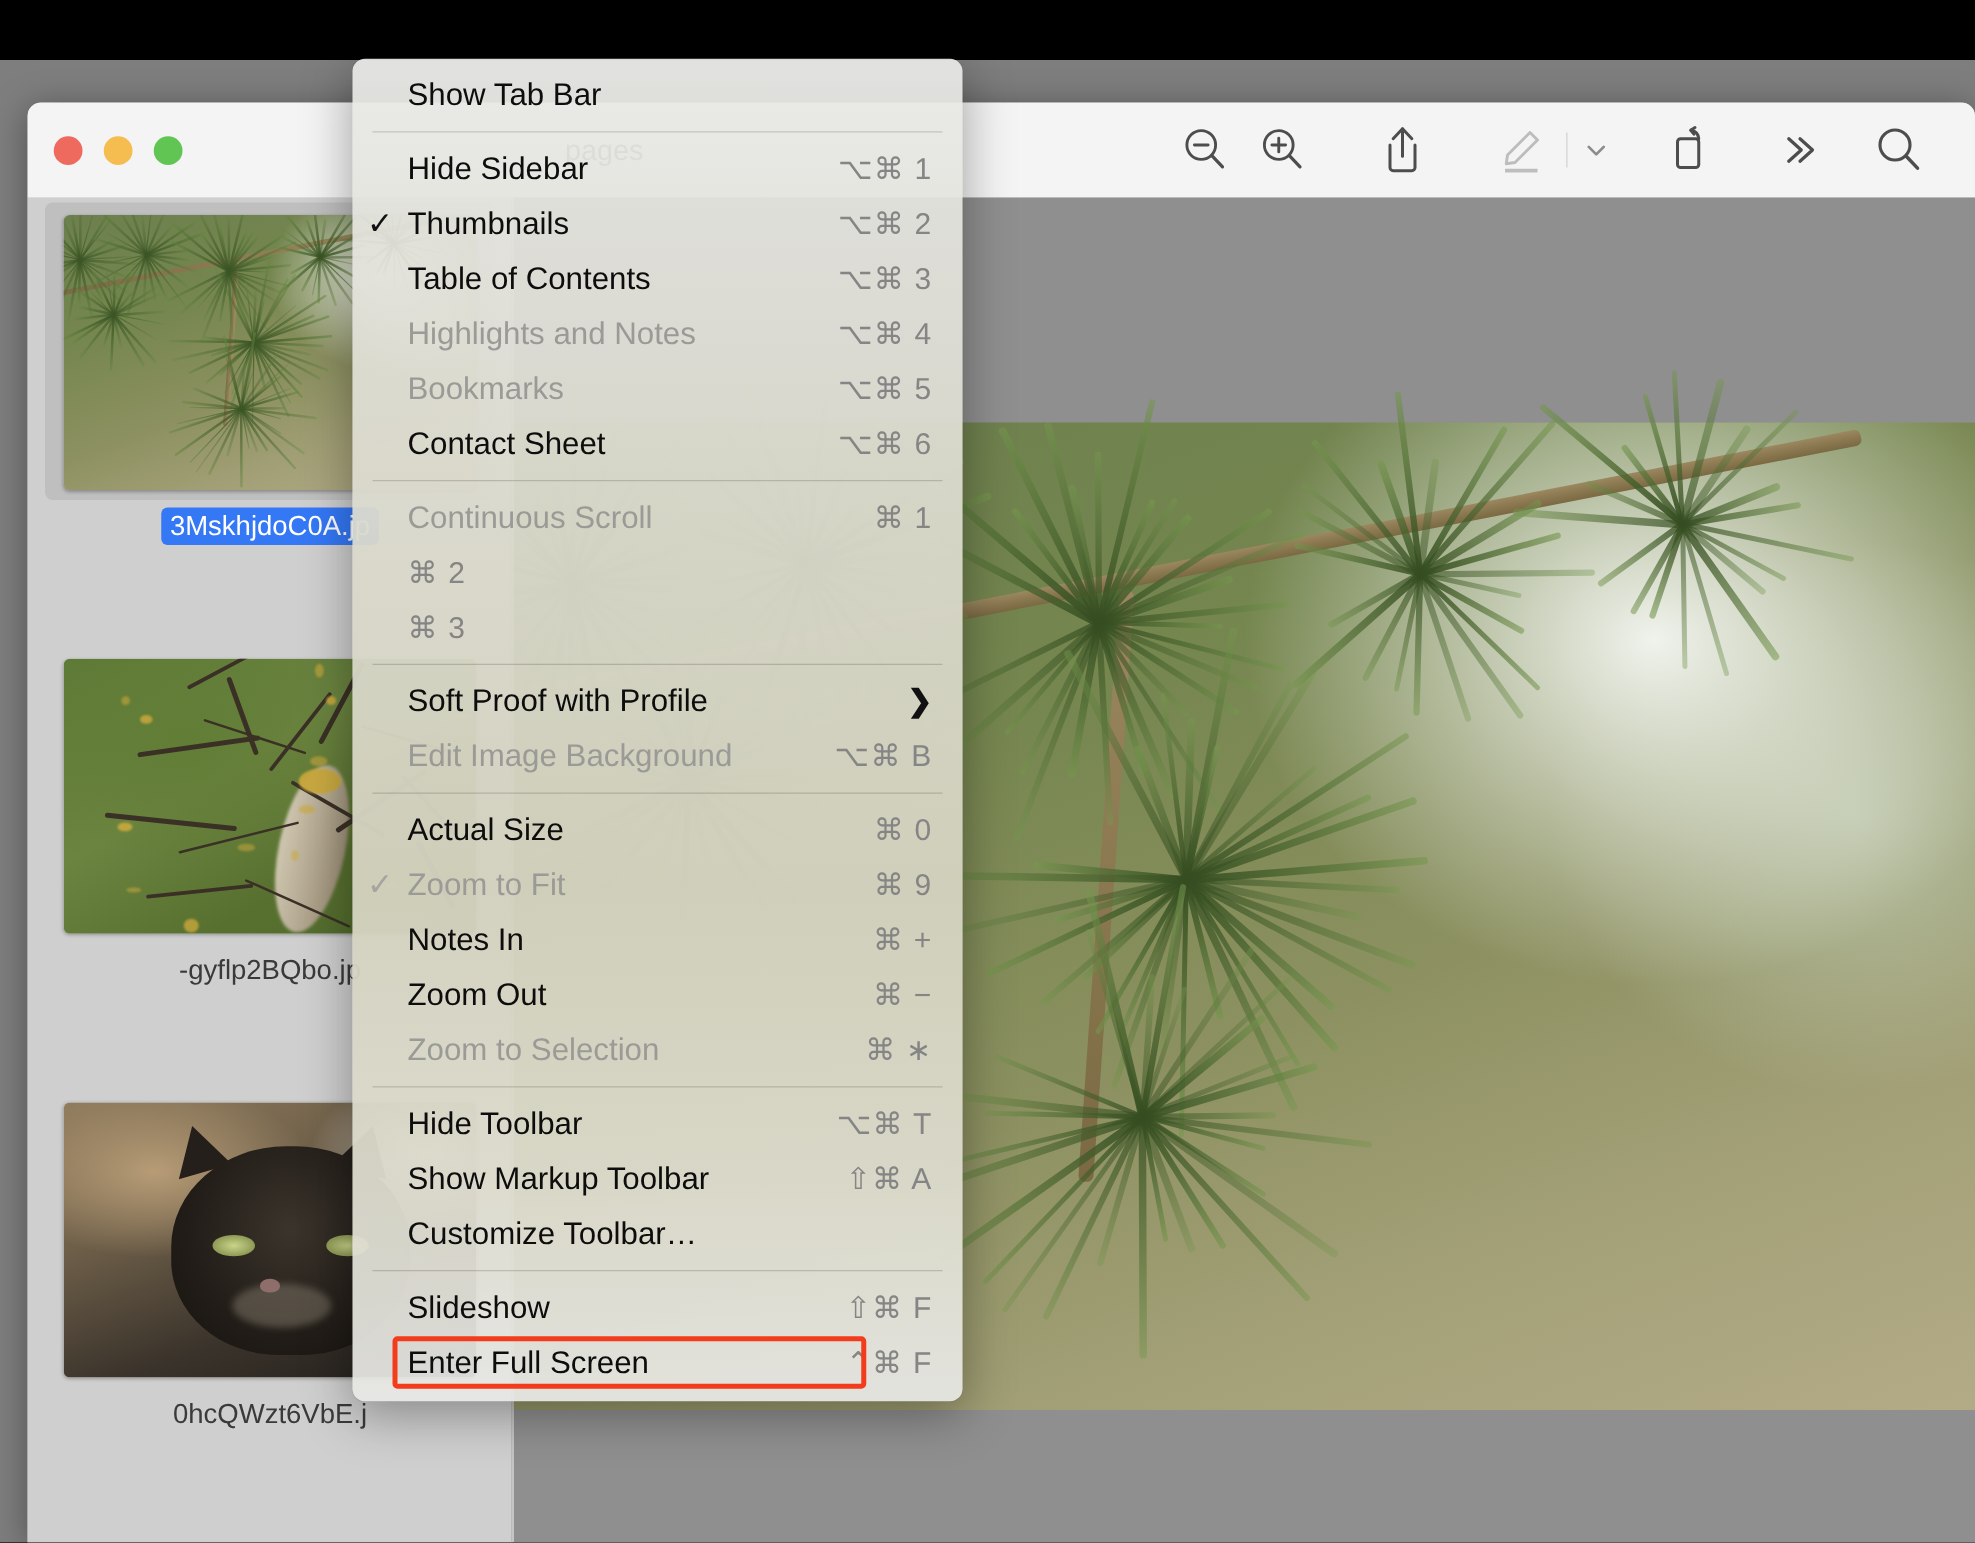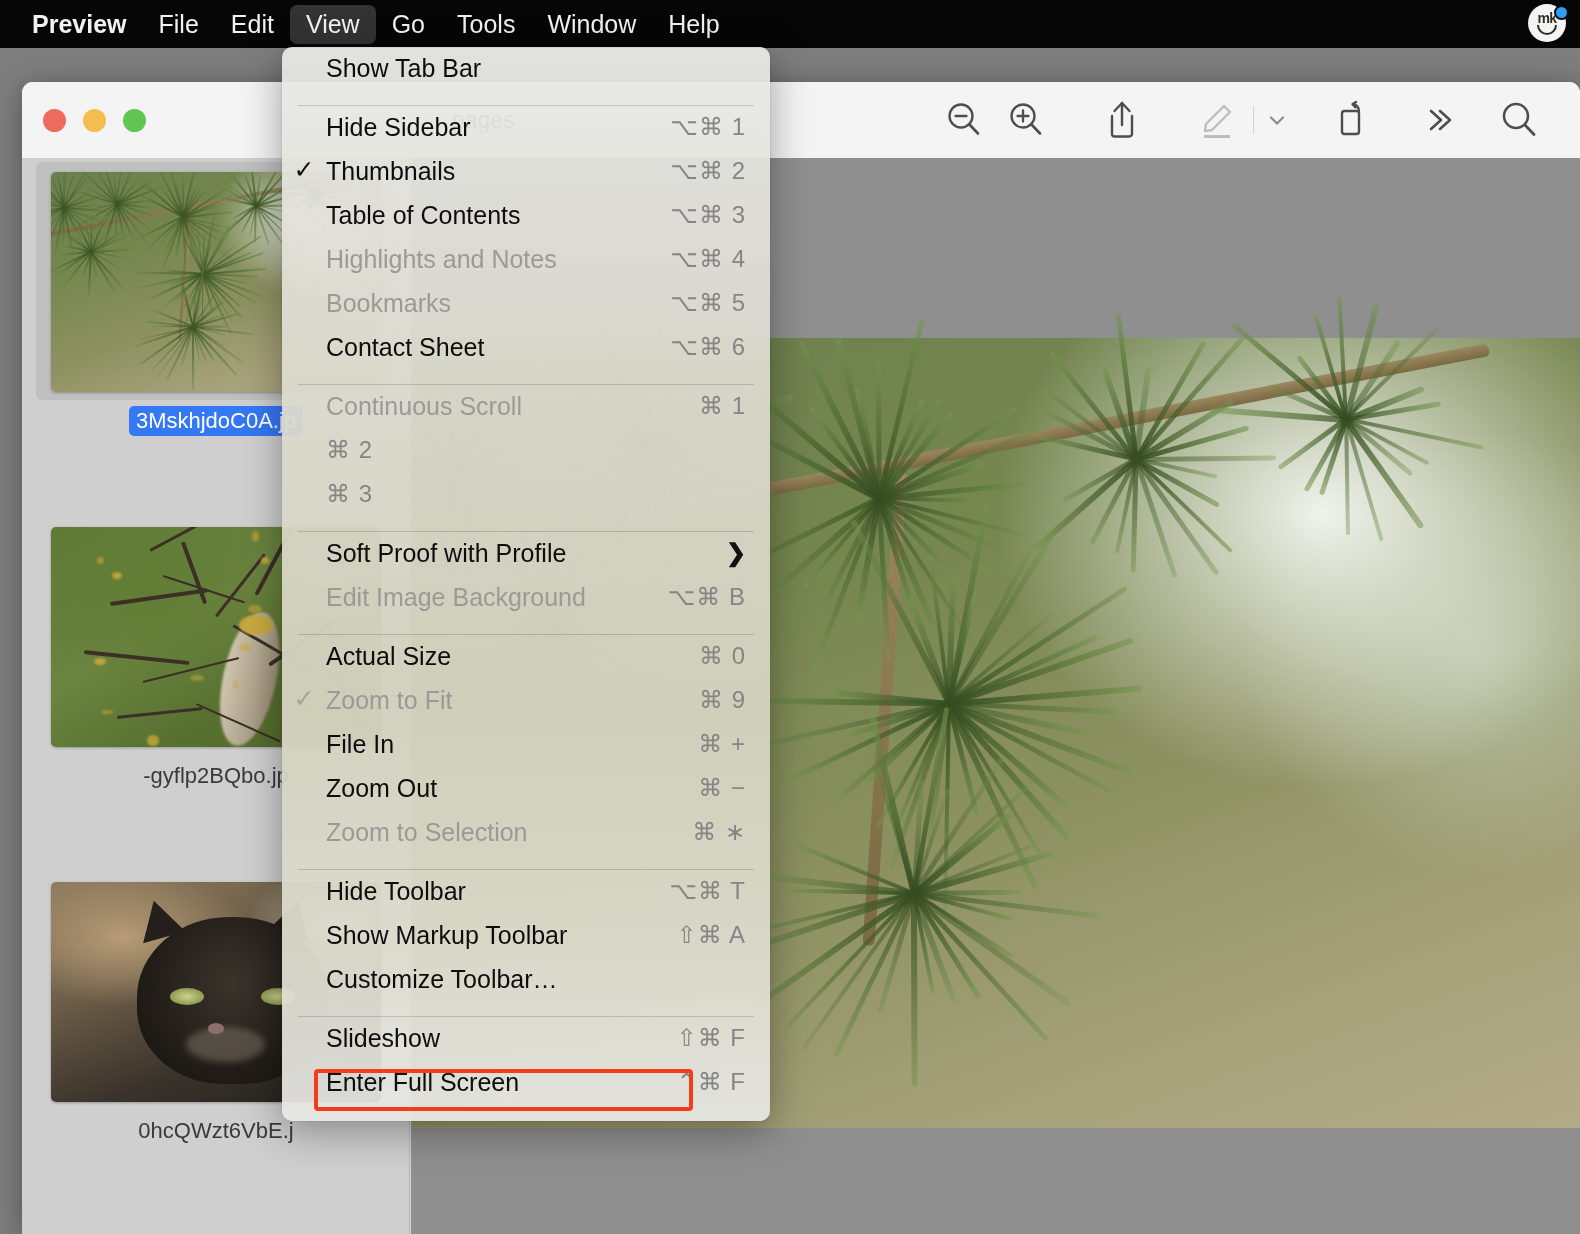--- a/index.html
+++ b/index.html
@@ -291,21 +291,21 @@
     background: linear-gradient(180deg,
       rgba(215,215,212,0.0) 0%,
       rgba(186,183,146,0.30) 36%,
       rgba(181,178,136,0.40) 62%,
       rgba(196,192,152,0.30) 84%,
       rgba(214,214,210,0.05) 100%);
     pointer-events: none;
   }
   .mi {
     position: relative;
-    display: flex; align-items: flex-start;
+    display: flex; align-items: center;
     height: 44px;
     padding: 0 24px 0 0;
     z-index: 2;
   }
   .mi .check {
     width: 44px; flex: 0 0 44px;
     text-align: center;
     font-size: 25px; color: #111;
     line-height: 1;
   }
@@ -341,40 +341,20 @@
     border-radius: 4px;
     z-index: 80;
     pointer-events: none;
   }
 </style>
 </head>
 <body>
 
 <div id="screen">
 
-  <div id="menubar">
-    <div class="mb-item app">Preview</div>
-    <div id="mb-items" style="display:flex;align-items:center;">
-        <div class="mb-item">File</div>
-        <div class="mb-item">Edit</div>
-        <div class="mb-item active">View</div>
-        <div class="mb-item">Go</div>
-        <div class="mb-item">Tools</div>
-        <div class="mb-item">Window</div>
-        <div class="mb-item">Help</div>
-      </div>
-    <div id="mb-spacer"></div>
-    <div id="avatar-wrap">
-      <div id="avatar">
-        <span class="initials">mk</span>
-        <span class="smile"></span>
-      </div>
-      <div id="avatar-dot"></div>
-    </div>
-  </div>
 
   <div id="desktop">
 
     <div id="window">
 
       <div id="titlebar">
         <div id="traffic">
           <div class="light r"></div>
           <div class="light y"></div>
           <div class="light g"></div>
@@ -997,21 +977,21 @@
           <span class="label">Actual Size</span>
           <span class="shortcut">⌘ 0</span>
         </div>
         <div class="mi disabled">
           <span class="check">✓</span>
           <span class="label">Zoom to Fit</span>
           <span class="shortcut">⌘ 9</span>
         </div>
         <div class="mi">
           <span class="check"></span>
-          <span class="label">File In</span>
+          <span class="label">Notes In</span>
           <span class="shortcut">⌘ +</span>
         </div>
         <div class="mi">
           <span class="check"></span>
           <span class="label">Zoom Out</span>
           <span class="shortcut">⌘ −</span>
         </div>
         <div class="mi disabled">
           <span class="check"></span>
           <span class="label">Zoom to Selection</span>

